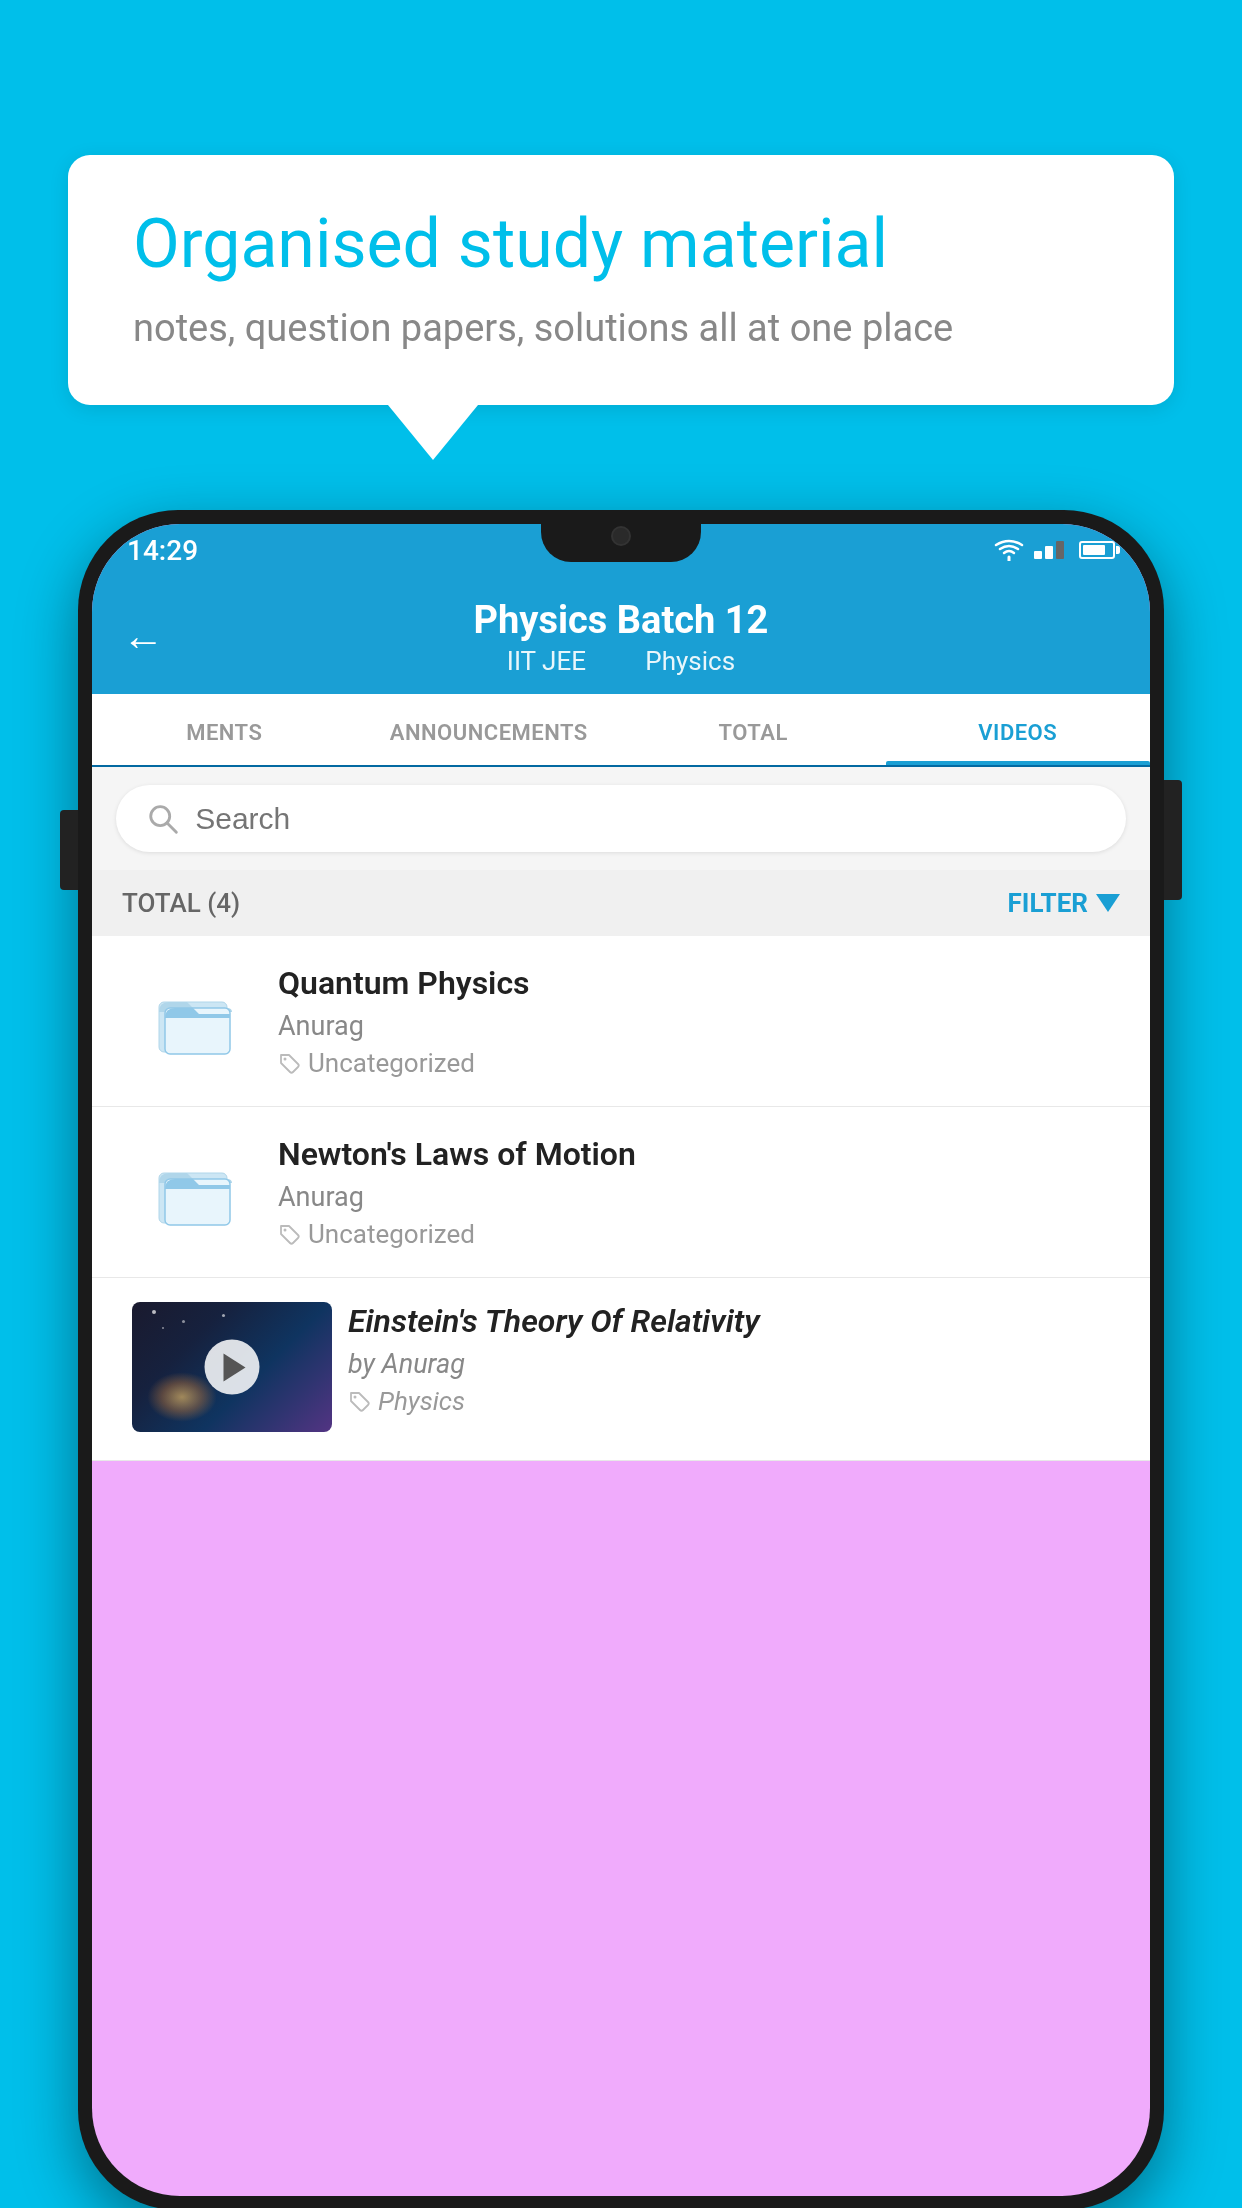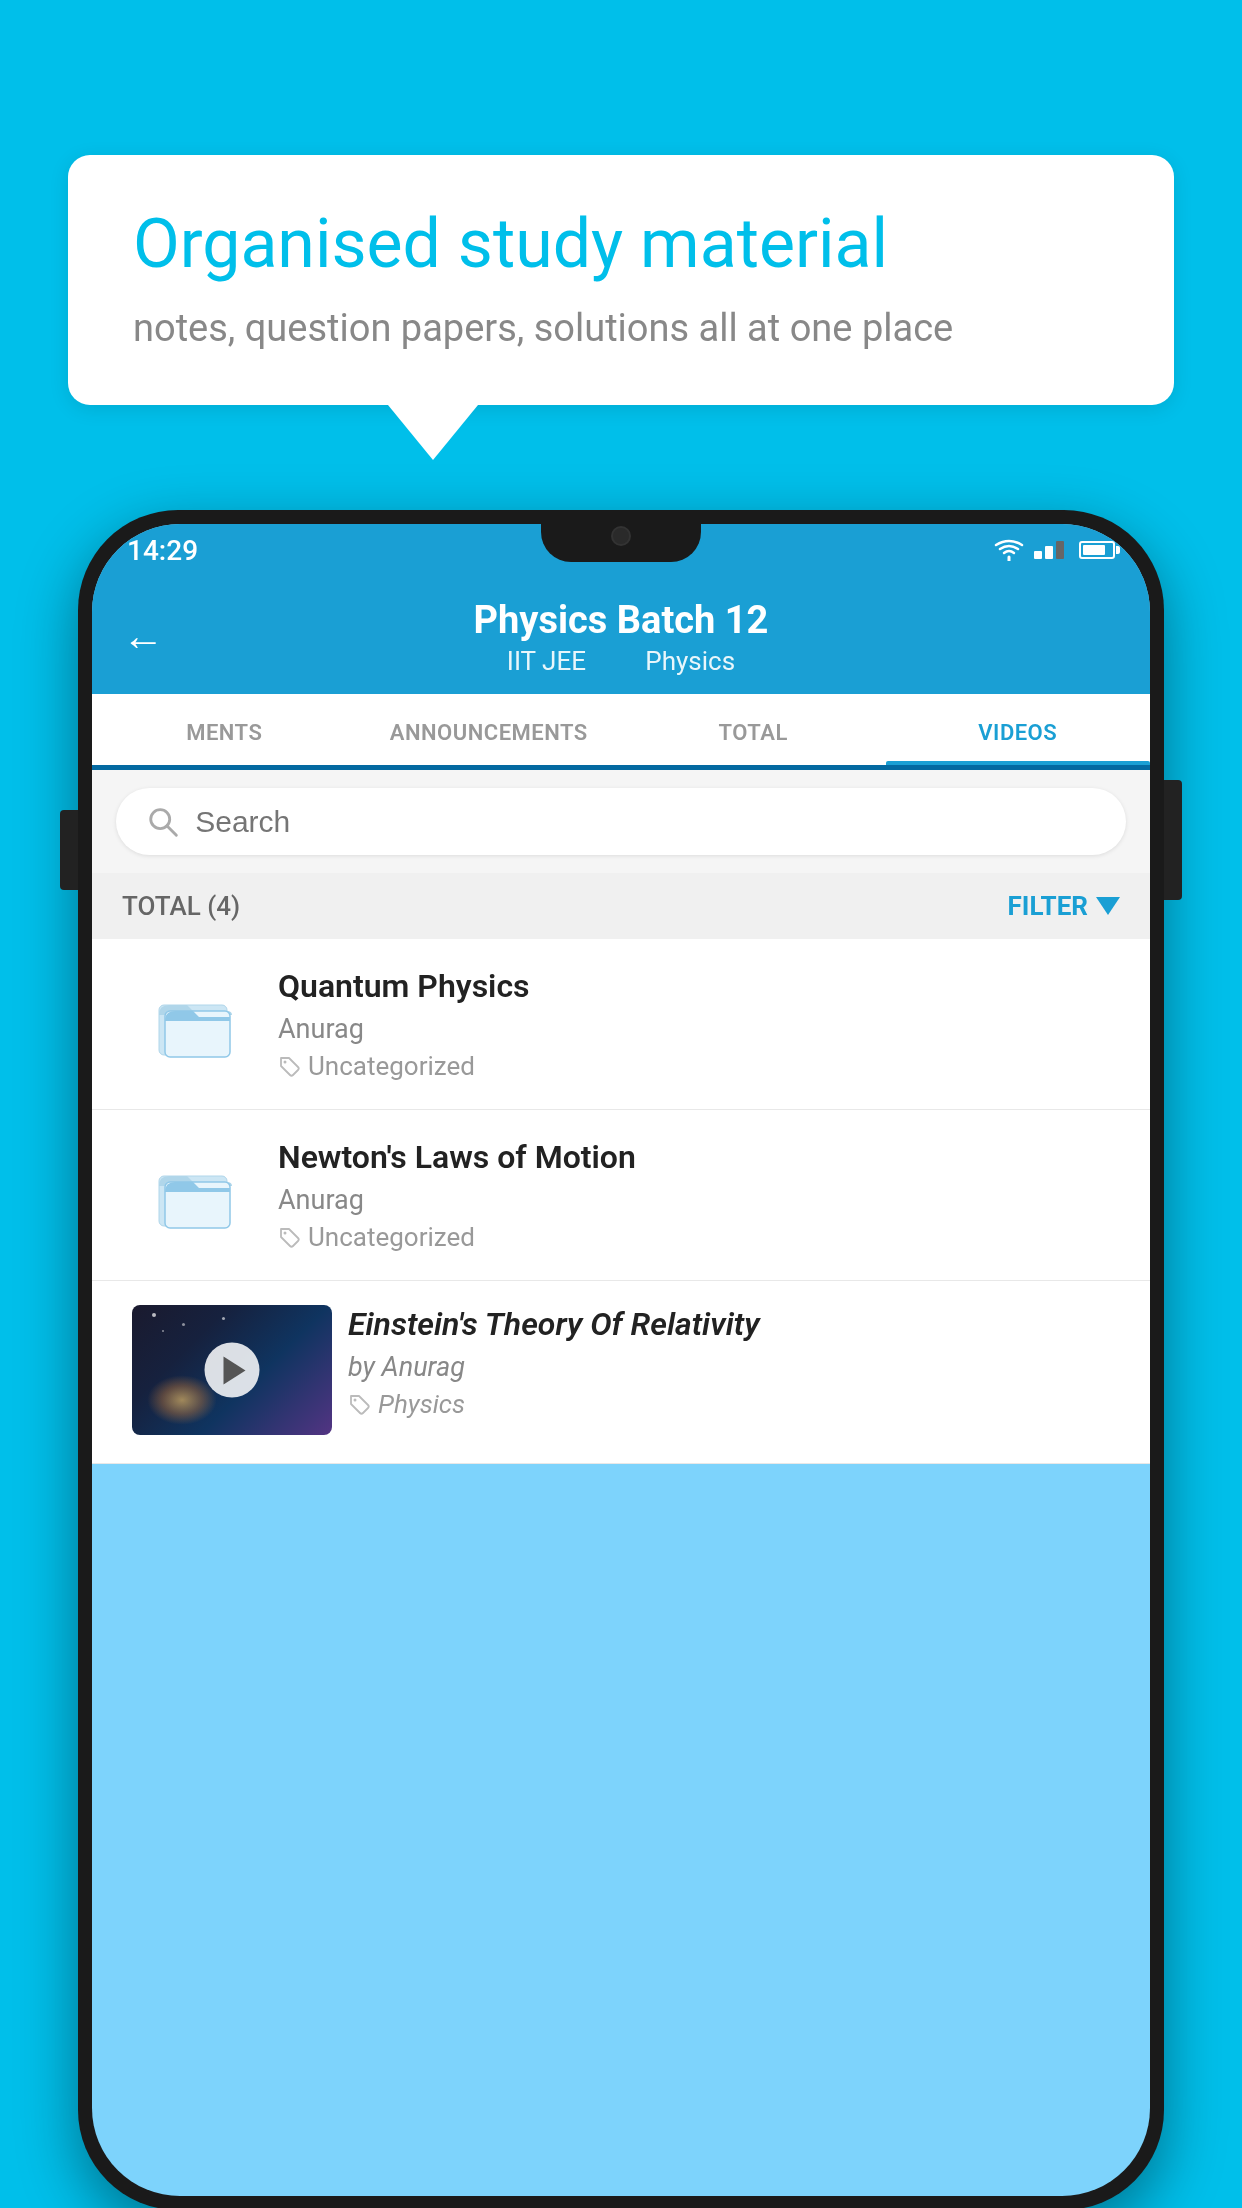--- a/index.html
+++ b/index.html
@@ -93,21 +93,21 @@
       border-radius: 0 4px 4px 0;
     }
 
     .phone-screen {
       position: absolute;
       top: 14px;
       left: 14px;
       right: 14px;
       bottom: 14px;
       border-radius: 88px;
-      background: #7dd3fc;
+      background: #f0abfc;
       overflow: hidden;
     }
 
     
     .notch {
       position: absolute;
       top: 0;
       left: 50%;
       transform: translateX(-50%);
       width: 160px;
@@ -226,21 +226,21 @@
     }
 
     .header-subtitle span {
       margin: 0 10px;
     }
 
     
     .tabs-container {
       display: flex;
       background: white;
-      border-bottom: 5px solid #0369a1;
+      border-bottom: 2px solid #0369a1;
       justify-content: flex-end;
     }
 
     .tab {
       flex: 1;
       text-align: center;
       padding: 26px 8px 20px;
       font-size: 22px;
       font-weight: 600;
       color: #999;

